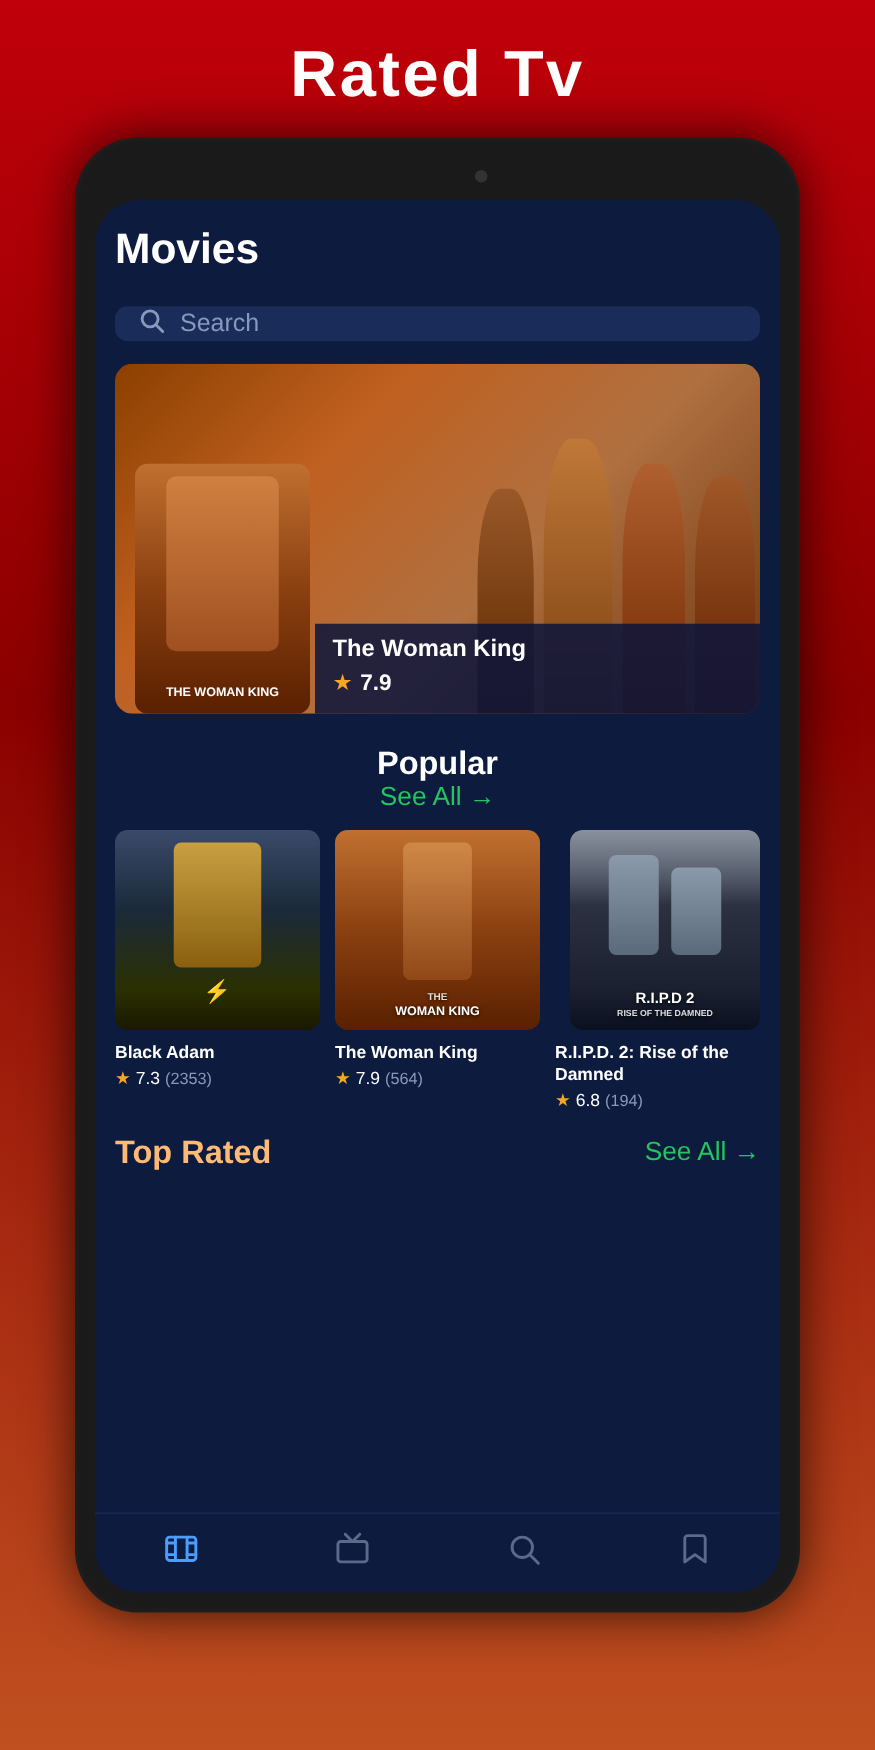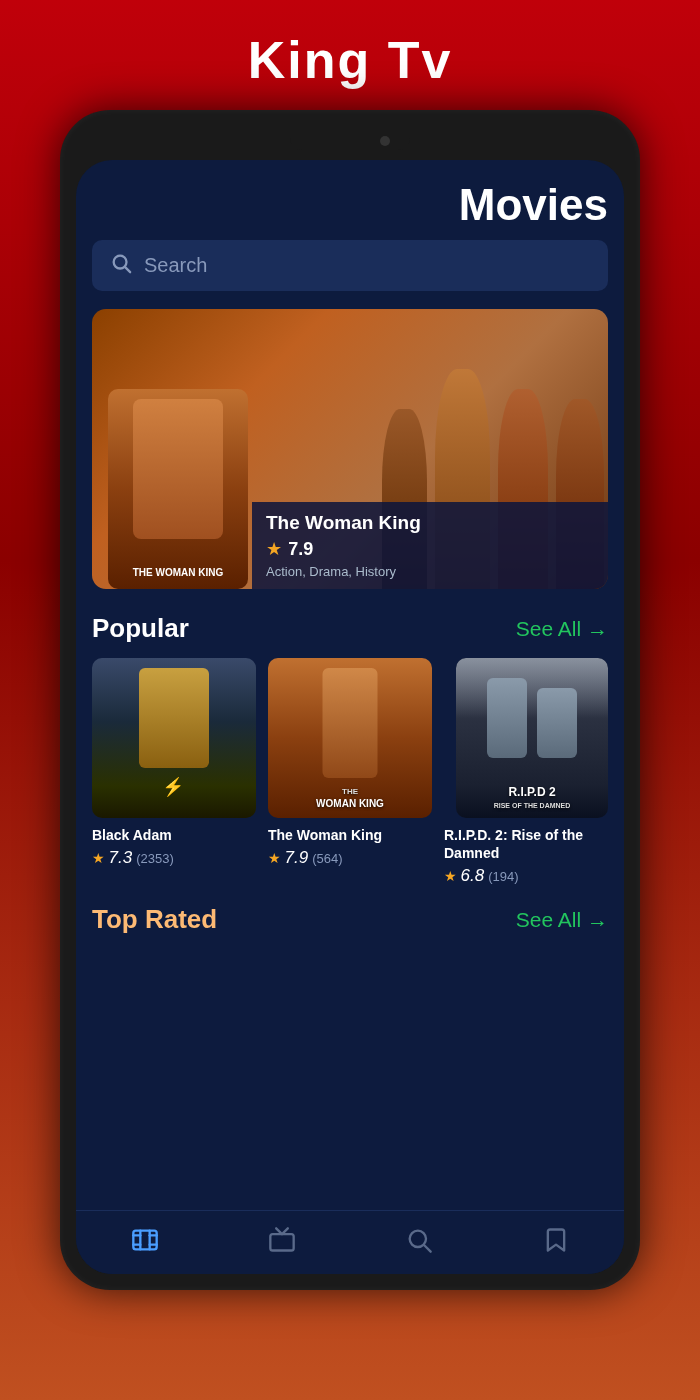--- a/index.html
+++ b/index.html
@@ -76,30 +76,29 @@
     .screen-content {
       flex: 1;
       overflow: hidden;
       display: flex;
       flex-direction: column;
       padding: 20px 16px 0 16px;
     }
 
     .page-title {
       color: white;
-      font-size: 44px;
-      font-weight: bold;
-      margin-bottom: 10px;
-      text-align: right;
+      font-size: 34px;
+      font-weight: bold;
+      margin-bottom: 26px;
     }
 
     .search-bar {
       background: #1a2d5a;
       border-radius: 10px;
-      padding: 12px 18px;
+      padding: 0 18px;
       display: flex;
       align-items: center;
       gap: 12px;
       margin-bottom: 18px;
     }
 
     .search-icon-svg {
       color: #8899bb;
       font-size: 20px;
     }
@@ -193,20 +192,21 @@
     .featured-genres {
       color: #aabbcc;
       font-size: 13px;
     }
 
     .section-header {
       display: flex;
       justify-content: space-between;
       align-items: center;
       margin-bottom: 14px;
+      flex-direction: column;
     }
 
     .section-title {
       color: white;
       font-size: 26px;
       font-weight: bold;
     }
 
     .see-all {
       color: #22c55e;
@@ -270,21 +270,21 @@
       line-height: 1.3;
     }
 
     .movie-rating {
       display: flex;
       align-items: center;
       gap: 4px;
     }
 
     .movie-star { color: #f5a623; font-size: 14px; }
-    .movie-score { color: white; font-size: 17px; font-style: italic; }
+    .movie-score { color: white; font-size: 14px; }
     .movie-count { color: #8899bb; font-size: 13px; }
 
     .top-rated-section {
       display: flex;
       justify-content: space-between;
       align-items: center;
     }
 
     .top-rated-title {
       color: #fdba74;
@@ -373,21 +373,21 @@
       position: absolute;
       top: 0; left: 0; right: 0;
       height: 60px;
       background: linear-gradient(180deg, rgba(200,210,220,0.5) 0%, transparent 100%);
       border-radius: 10px 10px 0 0;
     }
   </style>
 </head>
 <body>
 
-<div class="app-title">King Tv</div>
+<div class="app-title">Rated Tv</div>
 
 <div class="phone-outer">
   <div class="phone-notch-bar">
     <div class="phone-notch">
       <div class="phone-camera"></div>
     </div>
   </div>
 
   <div class="phone-screen">
     <div class="screen-content">
@@ -422,21 +422,20 @@
           <div class="poster-label">THE
 WOMAN KING</div>
         </div>
 
         <div class="featured-info">
           <div class="featured-title">The Woman King</div>
           <div class="featured-rating">
             <span class="star-icon">★</span>
             <span class="rating-num">7.9</span>
           </div>
-          <div class="featured-genres">Action, Drama, History</div>
         </div>
       </div>
 
       <div class="section-header">
         <span class="section-title">Popular</span>
         <span class="see-all">See All →</span>
       </div>
 
       <div class="popular-grid">
 

